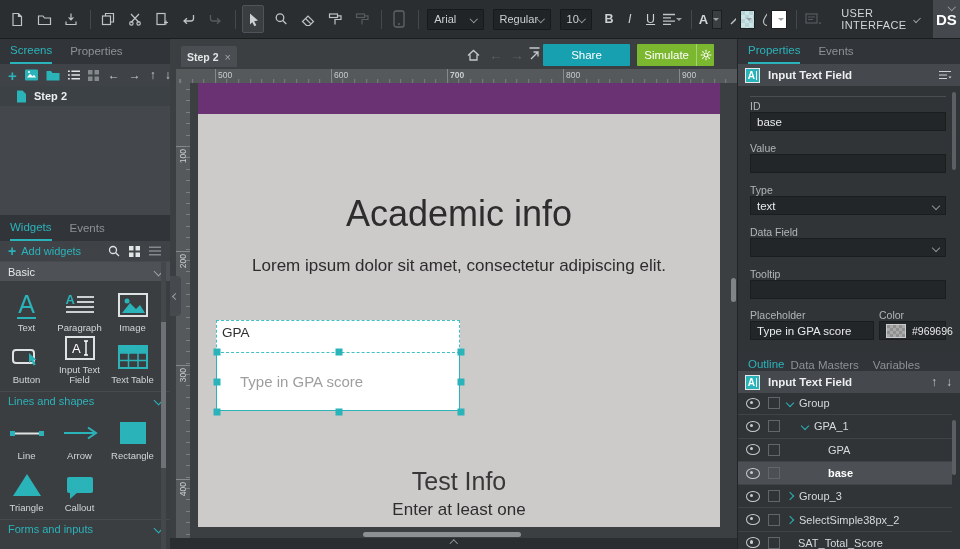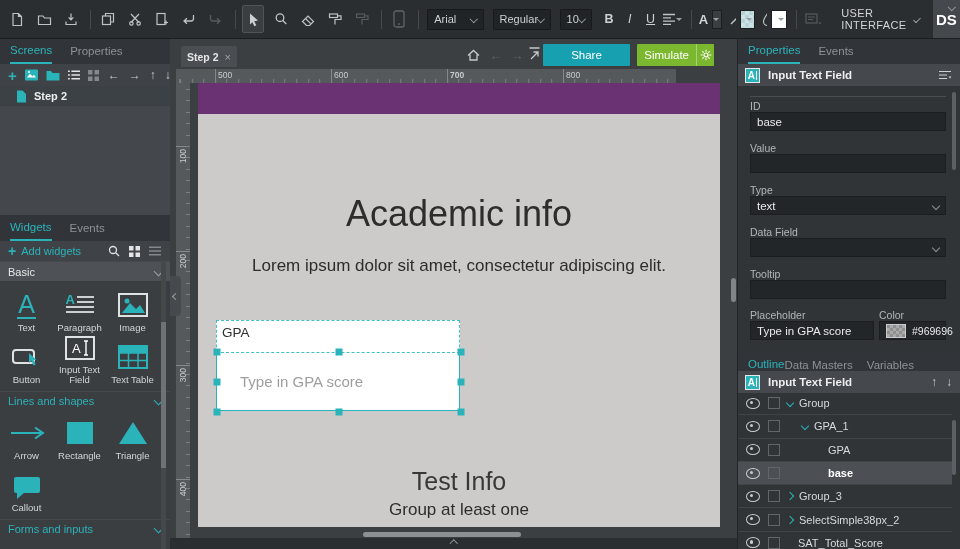--- a/index.html
+++ b/index.html
@@ -75,21 +75,21 @@
             display:flex;align-items:center;justify-content:center;gap:6px}
   #step-tab .t{color:#e4e6e7;font-size:10.5px;font-weight:bold}
   #step-tab .x{color:#9fa3a6;font-size:11px}
   .cnav{position:absolute;top:10px;font-size:14px;color:#c6c9cb;line-height:14px}
   .cnav.dis{color:#5a5f63}
   #share-btn{left:373px;top:6px;width:87px;height:22px;background:#16a0b0;color:#fff;font-size:11.5px;
              display:flex;align-items:center;justify-content:center;border-radius:1px}
   #simulate-wrap{left:467px;top:6px;width:77px;height:22px;display:flex;border-radius:1px;overflow:hidden}
   #simulate-btn{width:60px;background:#7cb82f;color:#fff;font-size:11.5px;display:flex;align-items:center;justify-content:center}
   #sim-gear{width:17px;background:#7cb82f;border-left:1px solid rgba(255,255,255,.35);display:flex;align-items:center;justify-content:center}
-  #h-ruler{left:6px;top:31px;width:500px;height:14px;background:#56595c;overflow:hidden}
+  #h-ruler{left:6px;top:31px;width:627px;height:14px;background:#56595c;overflow:hidden}
   #h-ruler:after{content:"";position:absolute;left:0;right:0;bottom:0;height:4px;
     background:repeating-linear-gradient(90deg,#7b7f82 0 1px,transparent 1px 11.6px);background-position-x:4.2px}
   #v-ruler{left:6px;top:45px;width:14px;height:466px;background:#56595c;overflow:hidden}
   #v-ruler:after{content:"";position:absolute;top:0;bottom:0;right:0;width:4px;
     background:repeating-linear-gradient(180deg,#7b7f82 0 1px,transparent 1px 11.4px);background-position-y:6px}
   .htick{position:absolute;top:0;bottom:0;width:1px;background:#86898c}
   .htick span{position:absolute;left:3px;top:1px;font-size:8.5px;color:#c9cccd}
   .vtick{position:absolute;left:0;right:0;height:1px;background:#86898c}
   .vtick span{position:absolute;left:2px;top:3px;font-size:8.5px;color:#c9cccd;
               writing-mode:vertical-rl;transform:rotate(180deg)}
@@ -423,20 +423,30 @@
           <div class="wlabel">Text Table</div>
         </div>
       </div>
       <div class="sec-h">
         <span class="t">Lines and shapes</span>
         <span class="chev down" style="border-color:#2bb3ba"></span>
       </div>
       <div class="wgrid">
         <div class="wcell">
           <div class="wicon">
+            <svg width="40" height="12">
+              <line x1="6" y1="6.5" x2="34" y2="6.5" stroke="#dfe2e3" stroke-width="2"></line>
+              <rect x="3" y="4" width="5" height="5" fill="#2bb3ba"></rect>
+              <rect x="32" y="4" width="5" height="5" fill="#2bb3ba"></rect>
+            </svg>
+          </div>
+          <div class="wlabel">Line</div>
+        </div>
+        <div class="wcell">
+          <div class="wicon">
             <svg width="40" height="14">
               <line x1="4" y1="7" x2="34" y2="7" stroke="#2bb3ba" stroke-width="2"></line>
               <path d="M28 1.5 L36 7 L28 12.5" fill="none" stroke="#2bb3ba" stroke-width="2"></path>
             </svg>
           </div>
           <div class="wlabel">Arrow</div>
         </div>
         <div class="wcell">
           <div class="wicon">
             <span class="wi-rect"></span>
@@ -533,21 +543,21 @@
       <span class="hdl" style="left:0;top:31px"></span>
       <span class="hdl" style="left:122px;top:31px"></span>
       <span class="hdl" style="left:244px;top:31px"></span>
       <span class="hdl" style="left:0;top:61px"></span>
       <span class="hdl" style="left:244px;top:61px"></span>
       <span class="hdl" style="left:0;top:91px"></span>
       <span class="hdl" style="left:122px;top:91px"></span>
       <span class="hdl" style="left:244px;top:91px"></span>
     </div>
     <div class="pg-center" style="top:384px;font-size:25px;color:#383838">Test Info</div>
-    <div class="pg-center" style="top:417px;font-size:17px">Group at least one</div>
+    <div class="pg-center" style="top:417px;font-size:17px">Enter at least one</div>
   </div>
   <div id="h-scroll" class="abs"></div>
   <div id="v-scroll" class="abs"></div>
   <div id="canvas-bottom" class="abs">
       <span class="chev up" style="width:4.5px;height:4.5px"></span>
     </div>
   <div id="collapse-handle" class="abs">
       <span class="chev left" style="width:4px;height:4px"></span>
     </div>
 </div>
@@ -596,21 +606,21 @@
     </div>
   <div class="plabel" style="left:141px;top:271px">Color</div>
   <div class="pinput" id="color-ctl" style="top:283px">
     <span class="sw"></span>
     <span style="font-size:10.5px">#969696</span>
   </div>
   <div id="props-scroll"></div>
 
   <div class="ptabs" style="top:314px">
     <span class="ptab on">Outline</span>
-    <span class="ptab" style="margin-left:0">Data Masters</span>
+    <span class="ptab" style="margin-left:6px">Data Masters</span>
     <span class="ptab" style="margin-left:14px">Variables</span>
   </div>
   <div class="rhead" style="top:333px">
     <span class="ati">A<i></i></span>
     <span class="t">Input Text Field</span>
     <span class="updown">↑</span>
     <span class="updown">↓</span>
   </div>
   <div id="outline-rows">
       <div class="orow">

